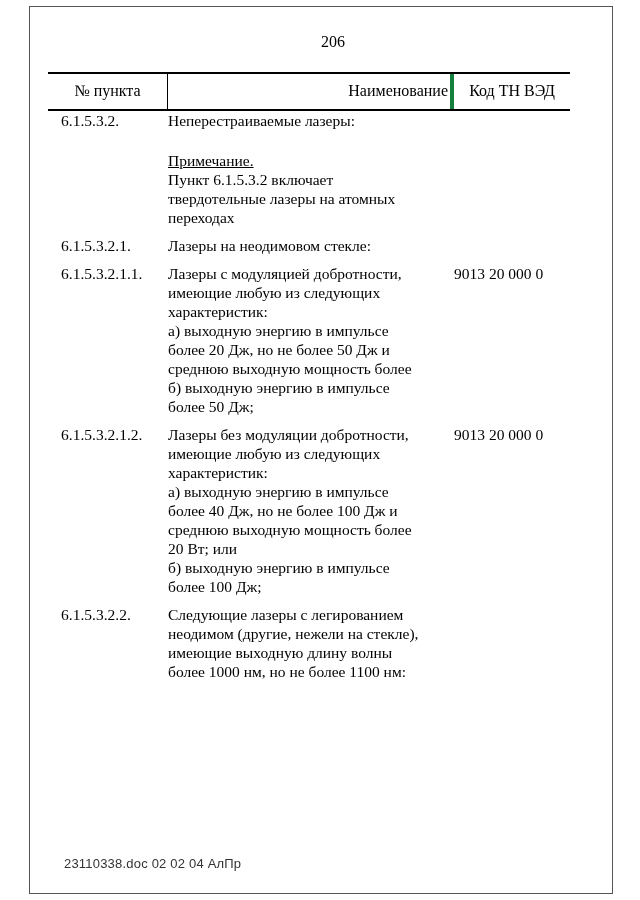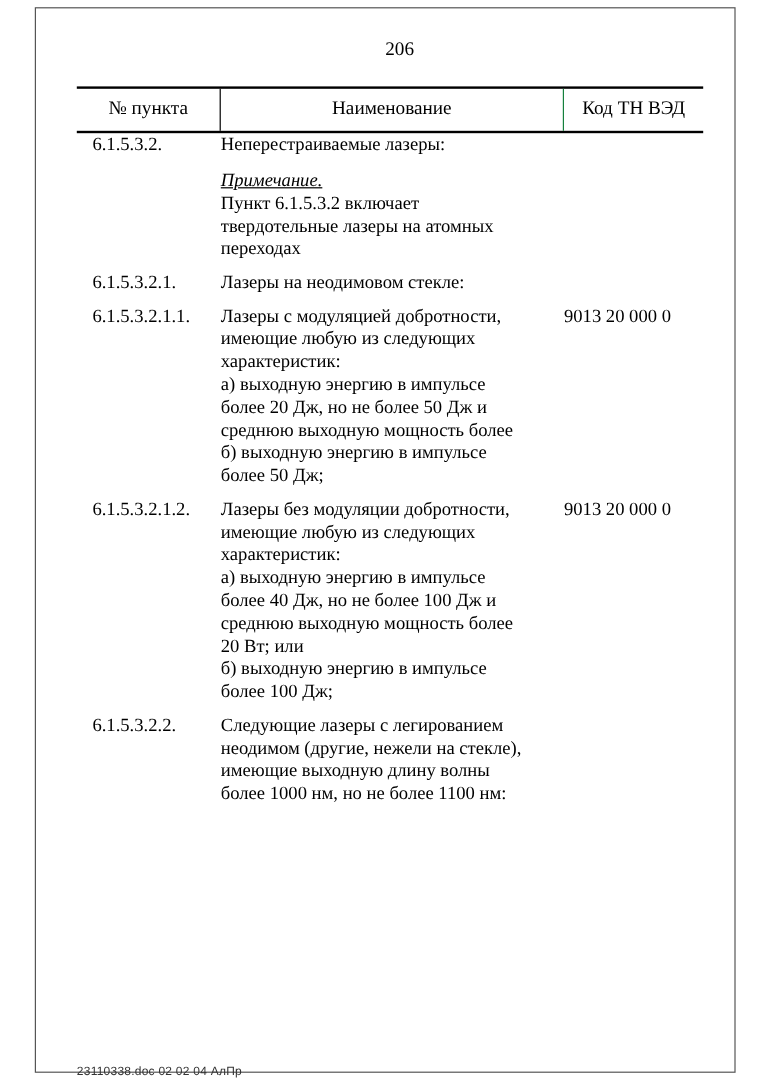--- a/index.html
+++ b/index.html
@@ -28,38 +28,38 @@
     position: absolute;
     top: 33px;
     left: 0;
     width: 640px;
     text-align: center;
     font-size: 16px;
     padding-left: 13px;
   }
   .doc-table {
     position: absolute;
-    left: 64px;
+    left: 48px;
     top: 72px;
     width: 522px;
   }
   .thead {
     display: flex;
     border-top: 2px solid #000000;
     border-bottom: 2px solid #000000;
     box-sizing: border-box;
   }
   .th {
     font-size: 16px;
     text-align: center;
     padding: 8px 2px 9px 2px;
     box-sizing: border-box;
   }
   .th1 { width: 120px; border-right: 1px solid #000000; }
-  .th2 { flex: 1; border-right: 1px solid #15803d; }
+  .th2 { flex: 1; border-right: 4px solid #15803d; text-align: right; }
   .th3 { width: 116px; text-align: center; }
   .tbody {
   }
   .row {
     display: flex;
     margin-bottom: 9px;
   }
   .cell-num {
     width: 120px;
     box-sizing: border-box;
@@ -73,36 +73,35 @@
     font-size: 15.5px;
     line-height: 19px;
   }
   .cell-name .line {
     white-space: nowrap;
   }
   .cell-name .u {
     text-decoration: underline;
   }
   .cell-name .gap {
-    margin-top: 11px;
-    font-style: italic;
+    margin-top: 21px;
   }
   .cell-code {
     width: 116px;
     box-sizing: border-box;
     padding-left: 0px;
     font-size: 15.5px;
     line-height: 19px;
     white-space: nowrap;
   }
   .footer-note {
     position: absolute;
     left: 64px;
-    top: 888px;
-    font-size: 10px;
+    top: 856px;
+    font-size: 13px;
     font-family: "Liberation Sans", sans-serif;
     color: #333333;
     letter-spacing: 0.2px;
     text-align: center;
   }
 </style>
 </head>
 <body>
 
 <div class="page">

